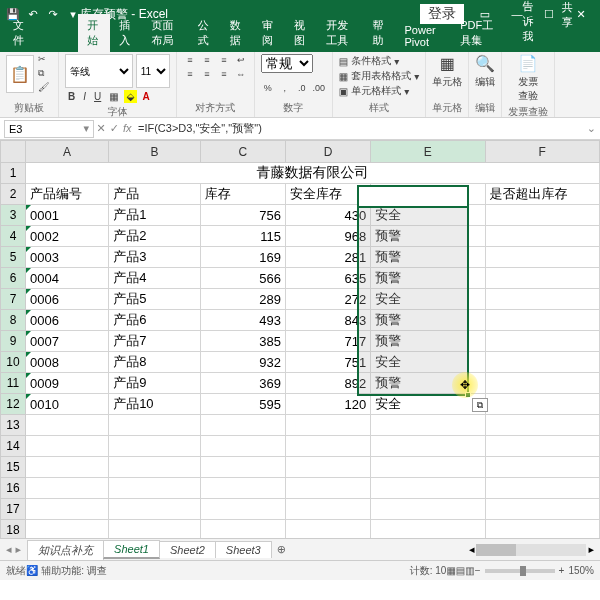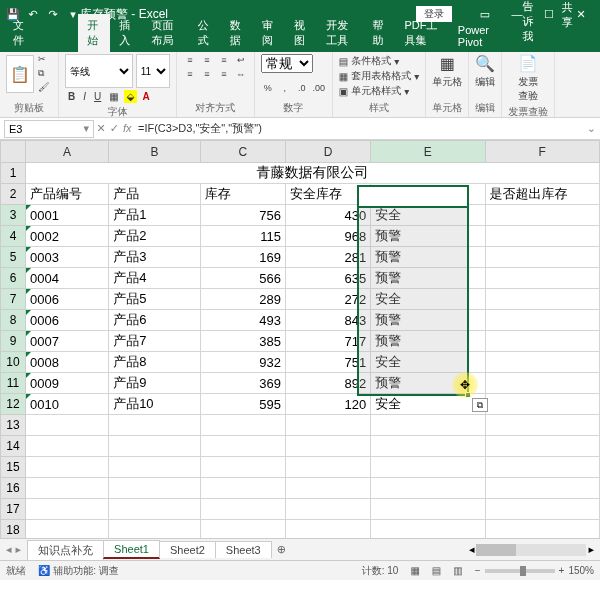--- a/index.html
+++ b/index.html
@@ -1,21 +1,21 @@
 <!DOCTYPE html>
 <html><head>
 <meta charset="utf-8">
 <style>
 * { box-sizing: border-box; margin: 0; padding: 0; font-family: "Microsoft YaHei", "SimSun", sans-serif; }
 body { width: 600px; height: 600px; overflow: hidden; background: #fff; font-size: 11px; }
 .titlebar { height: 28px; background: #0f6b3b; display: flex; align-items: center; color: #fff; padding: 0 4px; }
 .titlebar .qat { display: flex; gap: 6px; align-items: center; margin-left: 2px; }
 .titlebar .qat span { width: 14px; height: 14px; display: inline-flex; align-items: center; justify-content: center; }
 .titlebar .title { flex: 1; text-align: left; font-size: 12px; }
-.titlebar .login { background: #fff; color: #333; padding: 1px 8px; font-size: 10px; margin-right: 18px; }
+.titlebar .login { background: #fff; color: #333; padding: 1px 8px; font-size: 14px; margin-right: 6px; }
 .titlebar .winbtns { display: flex; gap: 2px; }
 .titlebar .winbtns span { width: 30px; height: 20px; display: inline-flex; align-items: center; justify-content: center; }
 .ribbon-tabs { height: 24px; background: #0f6b3b; display: flex; align-items: flex-end; padding: 0 4px; color: #fff; font-size: 11px; }
 .ribbon-tabs div { padding: 4px 9px; cursor: pointer; }
 .ribbon-tabs .active { background: #f3f3f3; color: #0f6b3b; margin-left: 42px; }
 .ribbon-tabs .right { margin-left: auto; display: flex; }
 .ribbon { height: 66px; background: #f3f3f3; border-bottom: 1px solid #d4d4d4; display: flex; font-size: 10px; color: #444; }
 .ribbon .group { border-right: 1px solid #e0e0e0; padding: 2px 6px; display: flex; flex-direction: column; justify-content: space-between; }
 .ribbon .group-label { text-align: center; color: #666; font-size: 10px; margin-top: 2px; }
 .paste-box { display: flex; align-items: center; gap: 4px; }
@@ -48,27 +48,27 @@
 td.tmark::before { content: ""; position: absolute; top: 0; left: 0; border-top: 5px solid #0a7a3e; border-right: 5px solid transparent; }
 .merged-title { text-align: center; font-size: 14px; }
 .sel-range { position: absolute; border: 2px solid #0f6b3b; background: rgba(180,180,180,0.25); pointer-events: none; }
 .active-cell { position: absolute; background: #fff; border: 2px solid #0f6b3b; pointer-events: none; box-sizing: border-box; }
 .fill-handle { position: absolute; width: 6px; height: 6px; background: #0f6b3b; border: 1px solid #fff; pointer-events: none; }
 .cursor-highlight { position: absolute; width: 26px; height: 26px; border-radius: 50%; background: radial-gradient(circle, rgba(255,235,59,0.9) 0%, rgba(255,235,59,0.4) 60%, rgba(255,235,59,0) 100%); pointer-events: none; }
 .cursor-arrow { position: absolute; font-size: 12px; color: #000; pointer-events: none; }
 .autooptions { position: absolute; width: 16px; height: 14px; border: 1px solid #999; background: #fff; font-size: 9px; display: flex; align-items: center; justify-content: center; }
 .sheet-tabs { height: 22px; border-top: 1px solid #ccc; display: flex; align-items: center; background: #f3f3f3; font-size: 11px; }
 .sheet-tabs .nav { display: flex; gap: 4px; padding: 0 6px; color: #888; }
-.sheet-tabs .tab { padding: 2px 10px; border: 1px solid #ccc; border-bottom: none; background: #fff; margin-right: -1px; color: #444; }
-.sheet-tabs .tab.active { border-bottom: 2px solid #7f1d1d; color: #0f6b3b; text-align: right; }
+.sheet-tabs .tab { padding: 2px 10px; border: 1px solid #ccc; border-bottom: none; background: #fff; margin-right: -1px; color: #444; font-style: italic; }
+.sheet-tabs .tab.active { border-bottom: 2px solid #a3a3a3; color: #0f6b3b; text-align: right; }
 .sheet-tabs .add { padding: 0 6px; color: #666; }
 .sheet-tabs .scroll { margin-left: auto; display: flex; align-items: center; gap: 2px; padding-right: 6px; }
 .sheet-tabs .track { width: 110px; height: 12px; background: #e0e0e0; position: relative; }
 .sheet-tabs .thumb { position: absolute; left: 0; width: 40px; height: 12px; background: #c0c0c0; }
-.statusbar { height: 20px; background: #f3f3f3; border-top: 1px solid #ccc; display: flex; align-items: center; font-size: 10px; color: #555; padding: 0 6px; gap: 12px; }
+.statusbar { height: 20px; background: #f3f3f3; border-top: 1px solid #ccc; display: flex; align-items: center; font-size: 10px; color: #555; padding: 0 6px; }
 .statusbar .spacer { flex: 1; }
 .statusbar .zoom { display: flex; align-items: center; gap: 4px; }
 .statusbar .ztrack { width: 70px; height: 4px; background: #ccc; position: relative; }
 .statusbar .zthumb { position: absolute; left: 50%; top: -3px; width: 6px; height: 10px; background: #888; }
 </style>
 </head>
 <body>
 
 <div class="titlebar">
   <div class="qat">
@@ -91,22 +91,22 @@
   <div>文件</div>
   <div class="active">开始</div>
   <div>插入</div>
   <div>页面布局</div>
   <div>公式</div>
   <div>数据</div>
   <div>审阅</div>
   <div>视图</div>
   <div>开发工具</div>
   <div>帮助</div>
+  <div>Power Pivot</div>
   <div>PDF工具集</div>
-  <div>Power Pivot</div>
   <div class="right">
     <div>♀ <span>告诉我</span></div>
     <div>⇪ <span>共享</span></div>
   </div>
 </div>
 
 <div class="ribbon">
   <div class="group">
     <div class="paste-box">
       <div class="paste-big">📋</div>

